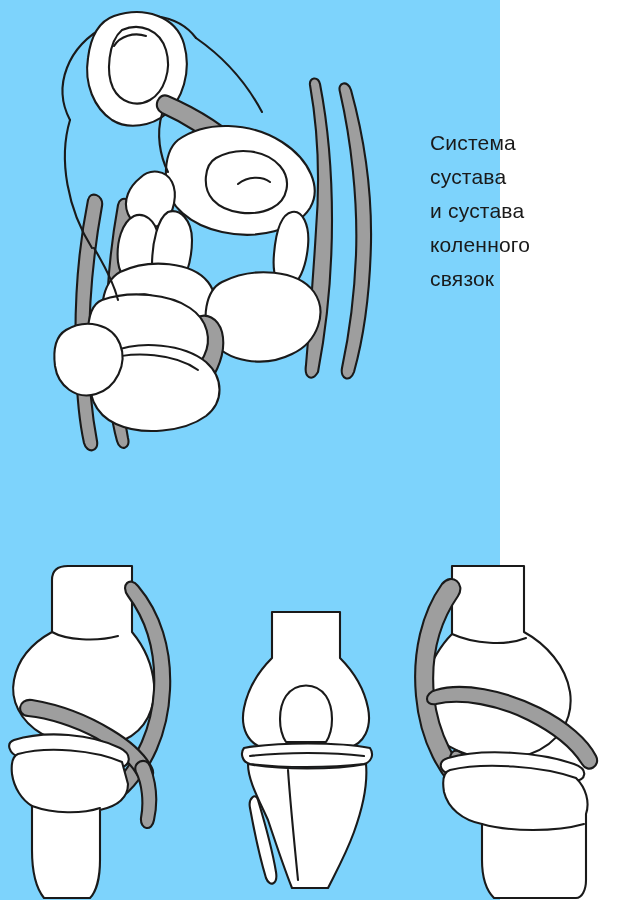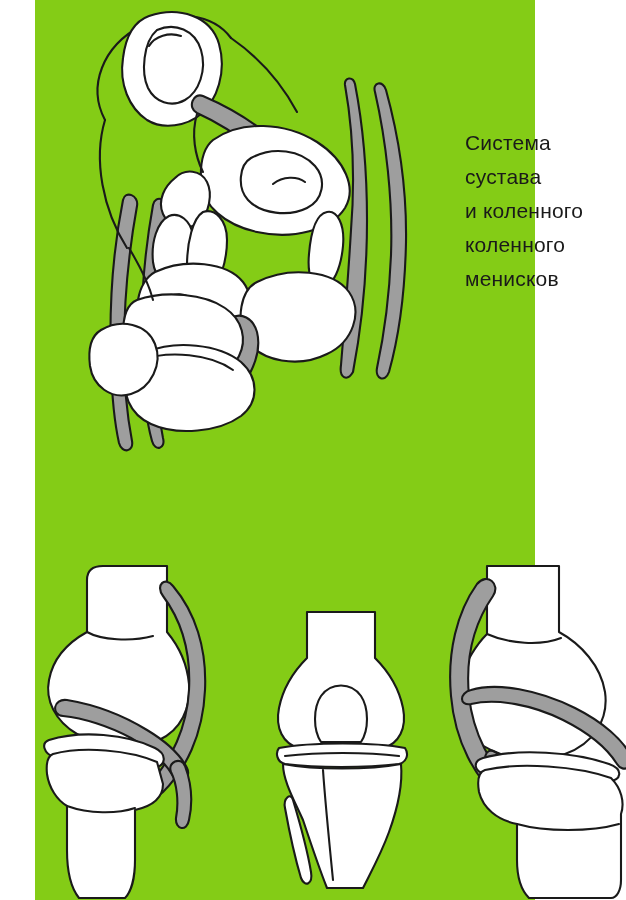--- a/index.html
+++ b/index.html
@@ -14,22 +14,21 @@
     overflow: hidden;
     font-family: "Liberation Sans", sans-serif;
   }
 
   #page {
     position: absolute;
     left: 0;
     top: 0;
     width: 500px;
     height: 900px;
-    background: #84cc16;
-    margin-left: 35px;
+    background: #7dd3fc;
   }
 
   .caption {
     position: absolute;
     left: 430px;
     top: 126px;
     width: 190px;
     font-family: "Liberation Sans", sans-serif;
     font-size: 21px;
     line-height: 34px;
@@ -149,23 +148,23 @@
 
       <path class="line" d="M84,248 C96,268 104,284 108,300"></path>
       <path class="line" d="M152,114 C146,134 150,156 158,172"></path>
       <path class="line" d="M186,38 C212,56 236,82 252,112"></path>
     </svg>
   </div>
 
   <div class="caption">
     <span class="caption-line">Система</span>
     <span class="caption-line">сустава</span>
-    <span class="caption-line">и коленного</span>
+    <span class="caption-line">и сустава</span>
     <span class="caption-line">коленного</span>
-    <span class="caption-line">менисков</span>
+    <span class="caption-line">связок</span>
   </div>
 
   <div class="fig" id="figure-bottom-left">
     <svg viewBox="0 0 215 360" width="215" height="360">
 
       <path class="bone" d="M68,26 L132,26 L132,92 C142,104 152,122 154,144 C156,168 146,190 124,200 C100,211 66,208 42,194 C20,181 10,160 14,140 C18,118 34,102 52,92 L52,40 C52,30 58,26 68,26 Z"></path>
 
       <path class="ligament" d="M138,46 C160,72 172,108 170,150 C168,196 150,230 128,252 C118,262 108,252 116,242 C136,220 152,188 154,150 C156,112 146,80 128,56 C120,45 130,36 138,46 Z"></path>
 
       <path class="ligament" d="M32,160 C56,164 86,174 112,190 C132,202 146,216 152,228 C157,238 144,246 138,236 C130,222 114,208 96,198 C74,186 48,178 28,176 C16,175 18,158 32,160 Z"></path>

